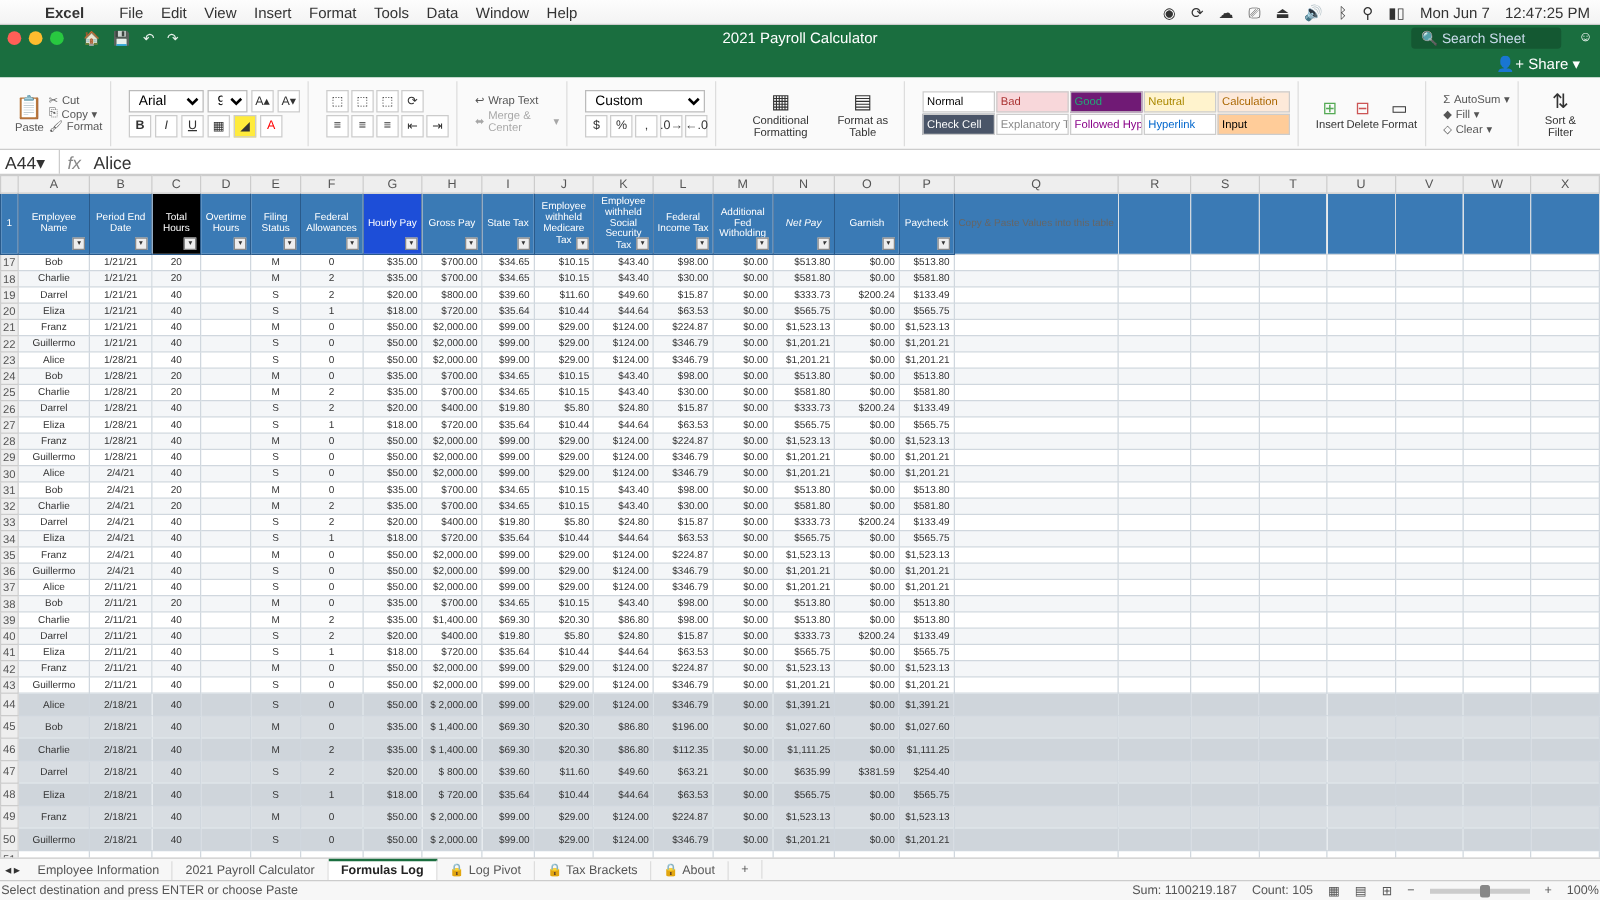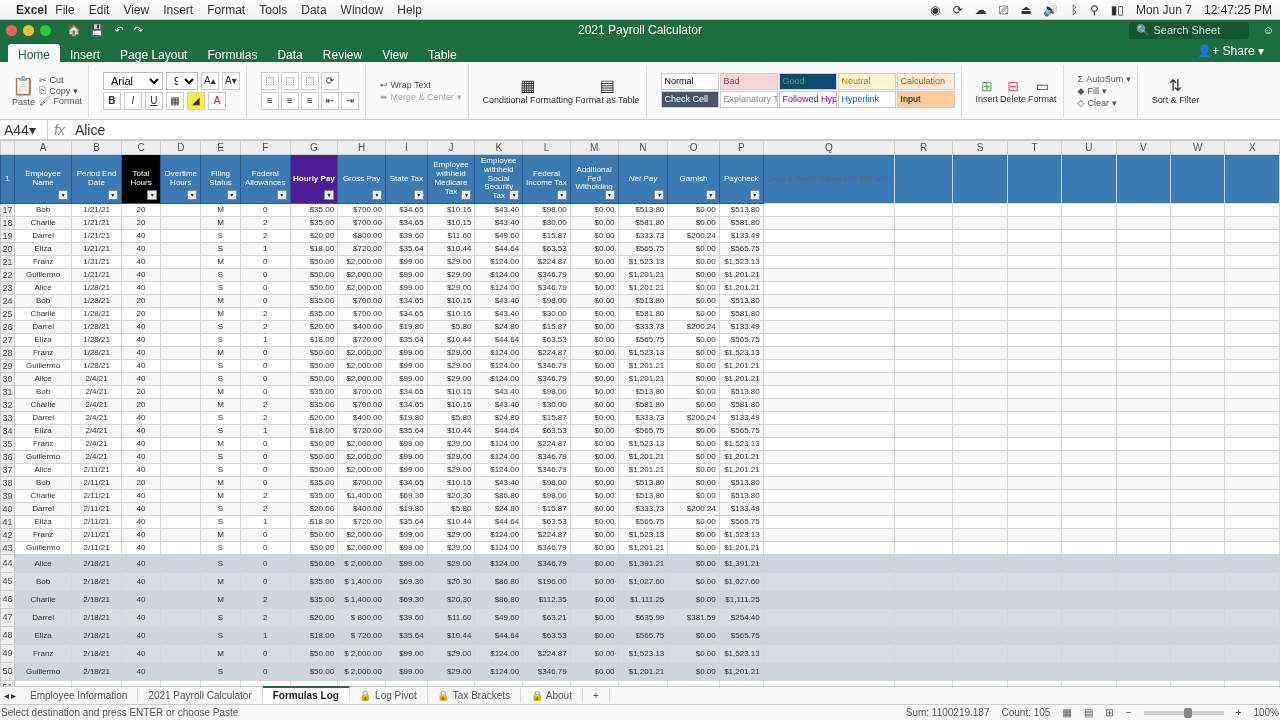--- a/index.html
+++ b/index.html
@@ -1,18 +1,18 @@
 <!DOCTYPE html>
 <html><head>
 <meta charset="utf-8">
 <style>
 * { margin:0; padding:0; box-sizing:border-box; font-family:-apple-system,BlinkMacSystemFont,"Segoe UI",Arial,sans-serif; }
 body { width:1280px; height:720px; overflow:hidden; background:#fff; font-size:11px; color:#333; }
 
-.mac-bar { height:20px; background:linear-gradient(#fdfdfd,#f3f3f3); border-bottom:1px solid #ccc; display:flex; align-items:center; padding:0 8px; gap:8px; font-size:12px; }
+.mac-bar { height:20px; background:linear-gradient(#fdfdfd,#f3f3f3); border-bottom:1px solid #ccc; display:flex; align-items:center; padding:0 8px; gap:28px; font-size:12px; }
 .mac-bar .right { margin-left:auto; display:flex; gap:12px; align-items:center; }
 .apple-logo { font-size:14px; }
 
 .titlebar { height:20px; background:#1a6e3f; display:flex; align-items:center; padding:0 6px; gap:8px; color:#fff; font-size:11px; }
 .traffic { display:flex; gap:6px; }
 .dot { width:11px; height:11px; border-radius:50%; }
 .dot.r{background:#ff5f57;} .dot.y{background:#febc2e;} .dot.g{background:#28c840;}
 .tb-icons { display:flex; gap:10px; margin-left:8px; opacity:.9; }
 .tb-title { position:absolute; left:50%; transform:translateX(-50%); font-size:12px; }
 .tb-search { margin-left:auto; background:rgba(0,0,0,.2); padding:2px 8px; border-radius:3px; font-size:11px; color:#cde; width:120px; }
@@ -91,21 +91,20 @@
     <span>💾</span>
     <span>↶</span>
     <span>↷</span>
   </div>
   <div class="tb-title"><span>2021 Payroll Calculator</span></div>
   <div class="tb-search">🔍 <span>Search Sheet</span></div>
   <span style="margin-left:6px">☺</span>
 </div>
 
 <div class="ribbon-tabs">
-  <span id="rtabs"><span class="tab active">Home</span><span class="tab ">Insert</span><span class="tab ">Page Layout</span><span class="tab ">Formulas</span><span class="tab ">Data</span><span class="tab ">Review</span><span class="tab ">View</span><span class="tab ">Table</span></span>
   <span class="share">👤+ <span>Share</span> ▾</span>
 </div>
 
 <div class="ribbon">
   <div class="group">
     <div style="display:flex;gap:4px;align-items:center">
       <div style="text-align:center">
         <div style="font-size:18px">📋</div>
         <div class="mini">Paste</div>
       </div>
@@ -150,33 +149,43 @@
       <span class="iconbtn">≡</span>
       <span class="iconbtn">≡</span>
       <span class="iconbtn">⇤</span>
       <span class="iconbtn">⇥</span>
     </div>
   </div>
   <div class="group">
     <div class="mini">↩ <span>Wrap Text</span></div>
     <div class="mini" style="opacity:.5">⬌ <span>Merge &amp; Center</span> ▾</div>
   </div>
+  <div class="group">
+    <select class="sel" style="width:96px"><option>Custom</option></select>
+    <div style="display:flex;gap:2px">
+      <span class="iconbtn">$</span>
+      <span class="iconbtn">%</span>
+      <span class="iconbtn">,</span>
+      <span class="iconbtn">.0→</span>
+      <span class="iconbtn">←.0</span>
+    </div>
+  </div>
   <div class="group row">
     <div style="text-align:center;font-size:9px">
       <div style="font-size:16px">▦</div><span>Conditional Formatting</span>
     </div>
     <div style="text-align:center;font-size:9px">
       <div style="font-size:16px">▤</div><span>Format as Table</span>
     </div>
   </div>
   <div class="group">
     <div class="styles" id="styles-grid">
         <div class="style-cell" style="background:#fff;color:#000">Normal</div>
         <div class="style-cell" style="background:#f8d7da;color:#a33">Bad</div>
-        <div class="style-cell" style="background:#0c4a6e;color:#2a7">Good</div>
+        <div class="style-cell" style="background:#701a75;color:#2a7">Good</div>
         <div class="style-cell" style="background:#fff3cd;color:#a80">Neutral</div>
         <div class="style-cell" style="background:#fde9d9;color:#a60">Calculation</div>
         <div class="style-cell" style="background:#4a5568;color:#fff">Check Cell</div>
         <div class="style-cell" style="background:#fff;color:#888">Explanatory T...</div>
         <div class="style-cell" style="background:#fff;color:#808">Followed Hyp...</div>
         <div class="style-cell" style="background:#fff;color:#06c">Hyperlink</div>
         <div class="style-cell" style="background:#ffcc99;color:#000">Input</div>
       </div>
   </div>
   <div class="group row">
@@ -270,21 +279,21 @@
           </td>
           <td class="datahdr" style="background: rgb(58, 122, 181); color: rgb(255, 255, 255); font-size: 8px; text-align: center; border: 1px solid rgb(42, 90, 138); height: 38px; position: relative;">
             <div style="position:relative;height:100%;display:flex;align-items:center;justify-content:center">Overtime Hours<div class="filter-btn">▾</div></div>
           </td>
           <td class="datahdr" style="background: rgb(58, 122, 181); color: rgb(255, 255, 255); font-size: 8px; text-align: center; border: 1px solid rgb(42, 90, 138); height: 38px; position: relative;">
             <div style="position:relative;height:100%;display:flex;align-items:center;justify-content:center">Filing Status<div class="filter-btn">▾</div></div>
           </td>
           <td class="datahdr" style="background: rgb(58, 122, 181); color: rgb(255, 255, 255); font-size: 8px; text-align: center; border: 1px solid rgb(42, 90, 138); height: 38px; position: relative;">
             <div style="position:relative;height:100%;display:flex;align-items:center;justify-content:center">Federal Allowances<div class="filter-btn">▾</div></div>
           </td>
-          <td class="datahdr" style="background: #4c1d95; color: rgb(255, 255, 255); font-size: 8px; text-align: center; border: 1px solid rgb(42, 90, 138); height: 38px; position: relative; font-weight: bold;">
+          <td class="datahdr" style="background: #1d4ed8; color: rgb(255, 255, 255); font-size: 8px; text-align: center; border: 1px solid rgb(42, 90, 138); height: 38px; position: relative;">
             <div style="position:relative;height:100%;display:flex;align-items:center;justify-content:center">Hourly Pay<div class="filter-btn">▾</div></div>
           </td>
           <td class="datahdr" style="background: rgb(58, 122, 181); color: rgb(255, 255, 255); font-size: 8px; text-align: center; border: 1px solid rgb(42, 90, 138); height: 38px; position: relative;">
             <div style="position:relative;height:100%;display:flex;align-items:center;justify-content:center">Gross Pay<div class="filter-btn">▾</div></div>
           </td>
           <td class="datahdr" style="background: rgb(58, 122, 181); color: rgb(255, 255, 255); font-size: 8px; text-align: center; border: 1px solid rgb(42, 90, 138); height: 38px; position: relative;">
             <div style="position:relative;height:100%;display:flex;align-items:center;justify-content:center">State Tax<div class="filter-btn">▾</div></div>
           </td>
           <td class="datahdr" style="background: rgb(58, 122, 181); color: rgb(255, 255, 255); font-size: 8px; text-align: center; border: 1px solid rgb(42, 90, 138); height: 38px; position: relative;">
             <div style="position:relative;height:100%;display:flex;align-items:center;justify-content:center">Employee withheld Medicare Tax<div class="filter-btn">▾</div></div>

